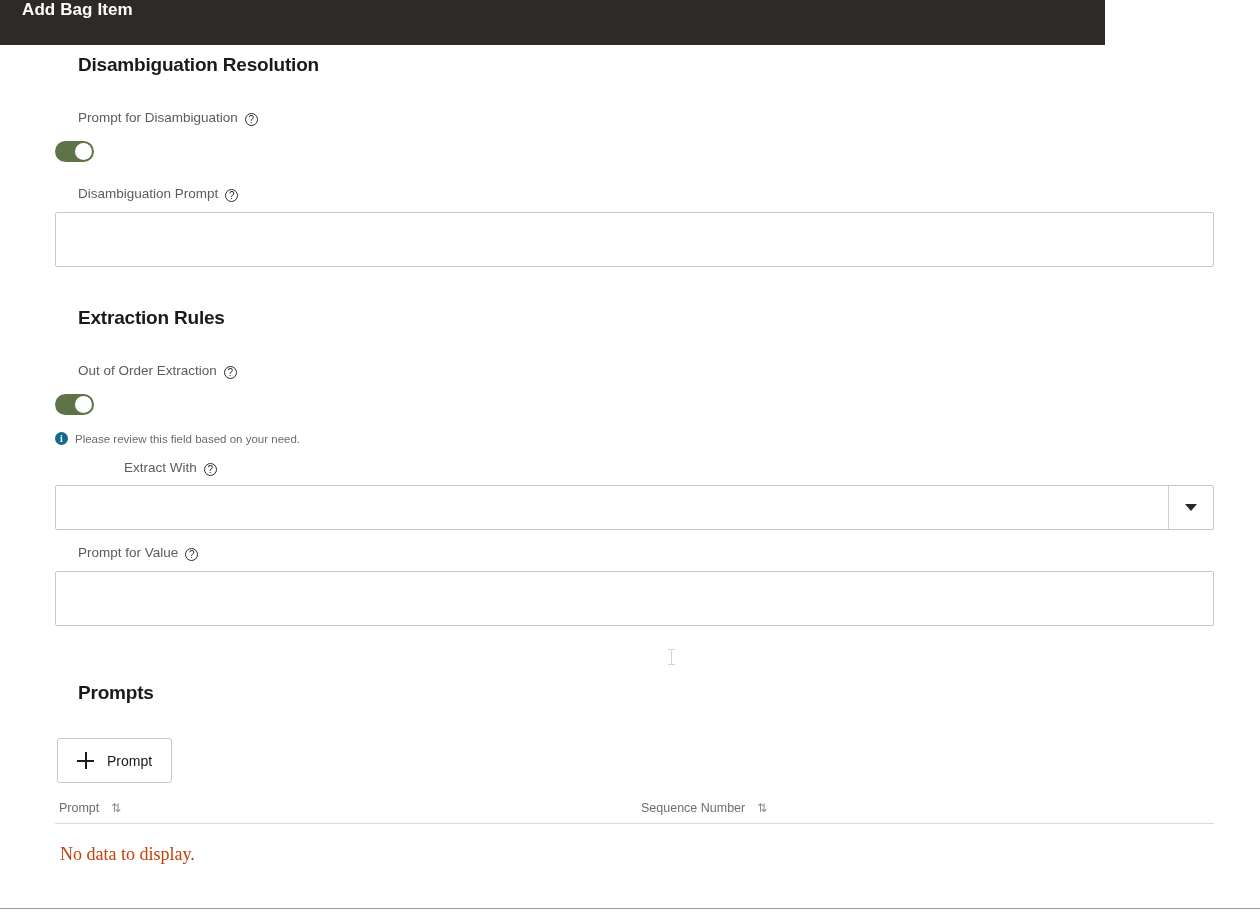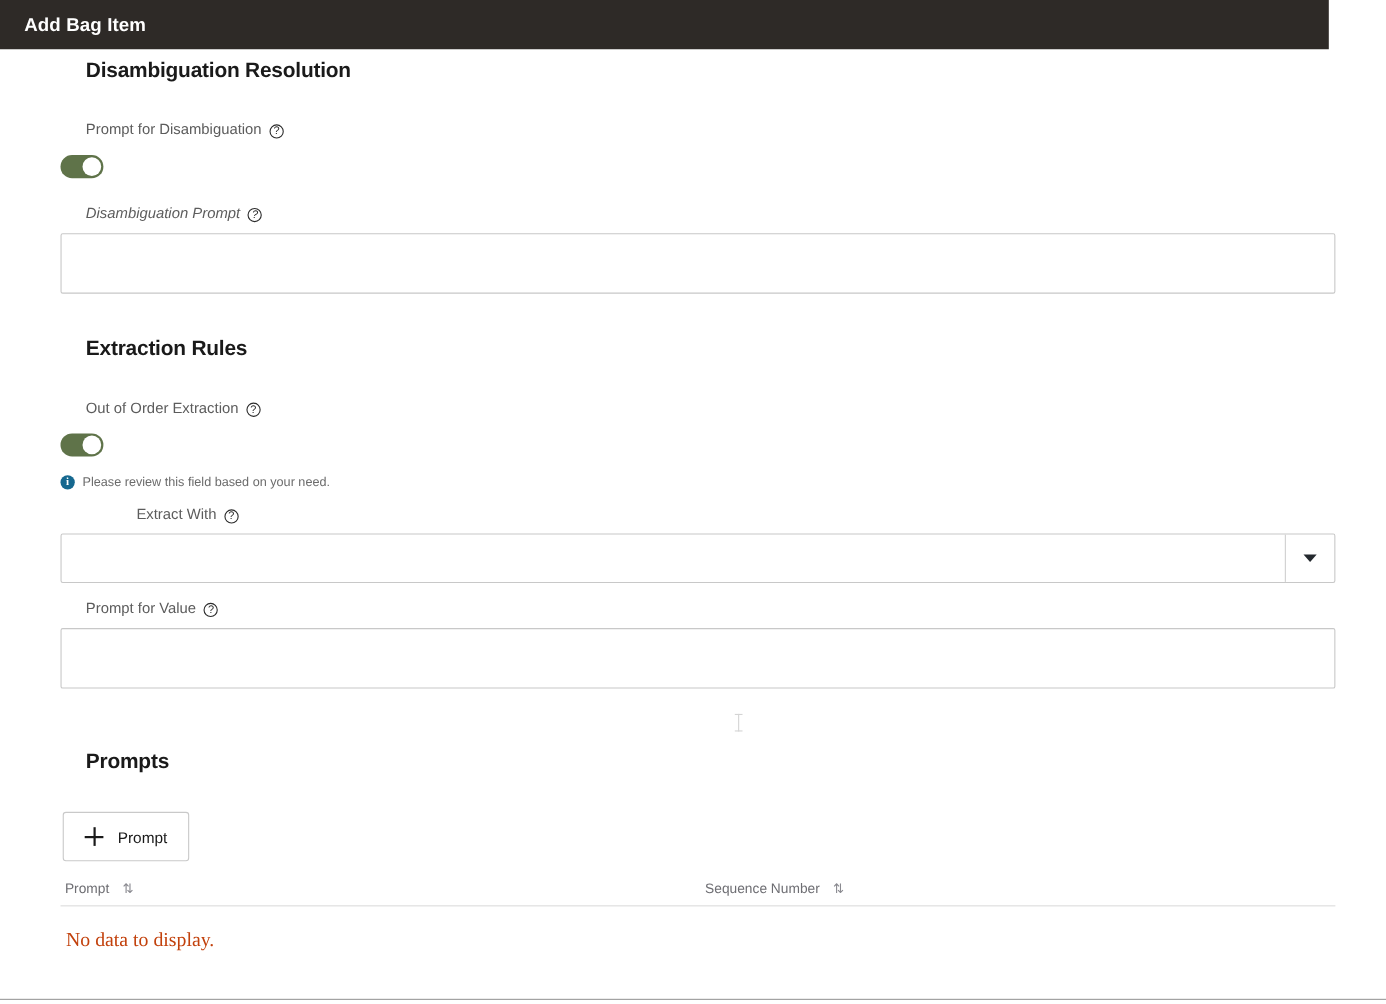--- a/index.html
+++ b/index.html
@@ -7,23 +7,23 @@
     margin: 0; padding: 0;
     width: 1260px; height: 913px;
     background: #ffffff;
     font-family: "Liberation Sans", sans-serif;
     overflow: hidden;
   }
 
   
   .titlebar {
     position: absolute; left: 0; top: 0;
-    width: 1208px; height: 45px;
+    width: 1105px; height: 45px;
     background: #2e2a27;
-    display: flex; align-items: center;
+    display: flex; 
   }
   .titlebar-text {
     color: #ffffff;
     font-size: 17px;
     font-weight: bold;
     letter-spacing: 0.1px;
     padding-left: 22px;
   }
 
   
@@ -254,21 +254,21 @@
       <span class="help-icon"></span>
     </div>
   </div>
 
   <div class="blk" style="left:55px; top:96px;">
     <div class="toggle">
       <div class="knob"></div>
     </div>
   </div>
 
-  <div class="blk inner" style="left:0; top:140px; width:1260px;font-style:italic;">
+  <div class="blk inner" style="left:0; top:140px; width:1260px;">
     <div class="field-label">
       <span>Disambiguation Prompt</span>
       <span class="help-icon"></span>
     </div>
   </div>
 
   <div class="blk" style="left:55px; top:167px;">
     <div class="textarea-box"></div>
   </div>
 

